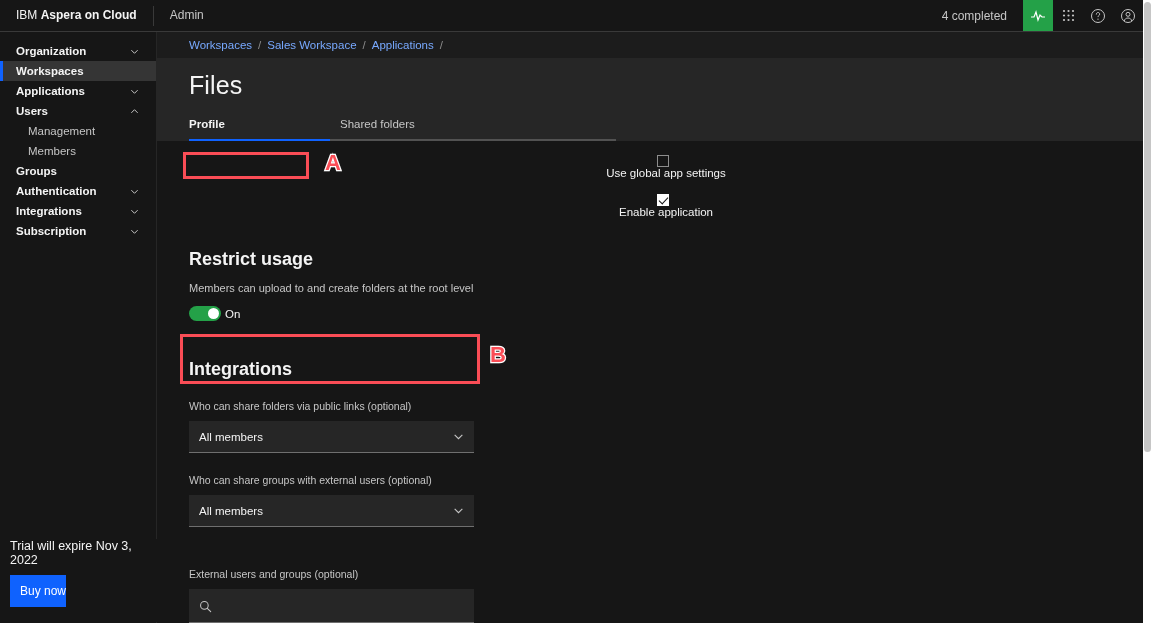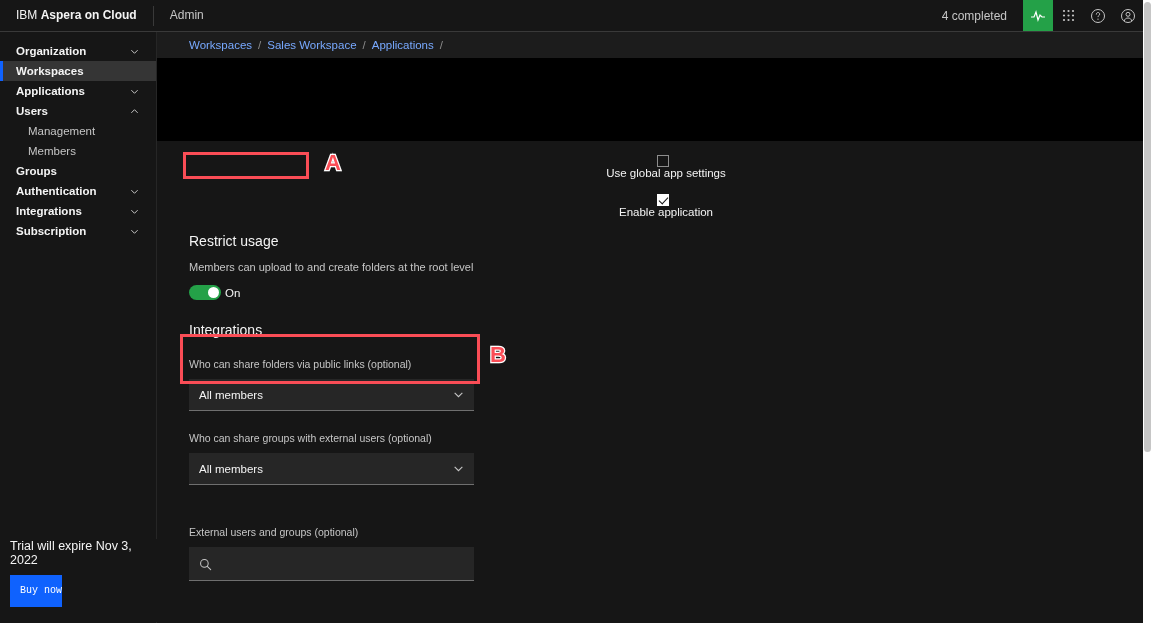--- a/index.html
+++ b/index.html
@@ -5,21 +5,21 @@
   * { box-sizing: border-box; margin: 0; padding: 0; }
   html, body {
     width: 1152px; height: 623px;
     background: #f4f4f4;
     font-family: "Liberation Sans", sans-serif;
     overflow: hidden;
   }
   .app {
     position: relative;
     width: 1152px; height: 622px;
-    background: #000000;
+    background: #fef9c3;
     color: #f4f4f4;
   }
 
   
   .header {
     position: absolute; top: 0; left: 0;
     width: 1143px; height: 32px;
     background: #161616;
     border-bottom: 1px solid #393939;
     display: flex; align-items: center;
@@ -100,27 +100,27 @@
   .trial-text {
     font-size: 12.5px; color: #f4f4f4;
     padding: 0 10px 8px 10px;
   }
   .buy-btn {
     display: block;
     margin: 0 10px 15px 10px;
     height: 32px;
     background: #0f62fe;
     color: #ffffff;
-    font-size: 10px;
+    font-size: 12px;
     border: none;
     text-align: left;
     padding-left: 10px;
     line-height: 32px;
     cursor: pointer;
-    font-family: Liberation Mono, monospace;
+    font-family: Liberation Sans, sans-serif;
   }
 
   
   .crumbbar {
     position: absolute; top: 32px; left: 157px;
     width: 986px; height: 26px;
     background: #1c1c1c;
     display: flex; align-items: center;
     padding-left: 32px;
     font-size: 11.5px;
@@ -194,21 +194,21 @@
     content: "";
     position: absolute; left: 3px; top: 0px;
     width: 4px; height: 8px;
     border: solid #161616;
     border-width: 0 1.6px 1.6px 0;
     transform: rotate(43deg);
   }
   .chk-label { font-size: 11.5px; color: #f4f4f4; }
 
   .sec-title {
-    font-size: 14px; font-weight: 400; color: #f4f4f4;
+    font-size: 18px; font-weight: 700; color: #f4f4f4; margin-top: 16px;
   }
   .sec-desc {
     font-size: 11px; color: #c6c6c6;
   }
 
   .toggle-row { display: flex; align-items: center; }
   .toggle {
     width: 32px; height: 15px;
     border-radius: 8px;
     background: #24a148;
@@ -426,20 +426,32 @@
 
   <div class="crumbbar">
     <span class="crumb">Workspaces</span>
     <span class="crumb-sep">/</span>
     <span class="crumb">Sales Workspace</span>
     <span class="crumb-sep">/</span>
     <span class="crumb">Applications</span>
     <span class="crumb-sep">/</span>
   </div>
 
+  <div class="pagehead">
+    <div class="page-title">Files</div>
+    <div class="tabrow">
+      <div class="tab tab-profile active">
+        <span>Profile</span>
+      </div>
+      <div class="tab tab-shared">
+        <span>Shared folders</span>
+      </div>
+    </div>
+    <div class="tabrow-rest"></div>
+  </div>
 
   <div class="content">
 
     <div style="height:14px"></div>
 
     <div class="chk-row">
       <span class="chk-box"></span>
       <span class="chk-label">Use global app settings</span>
     </div>
 

